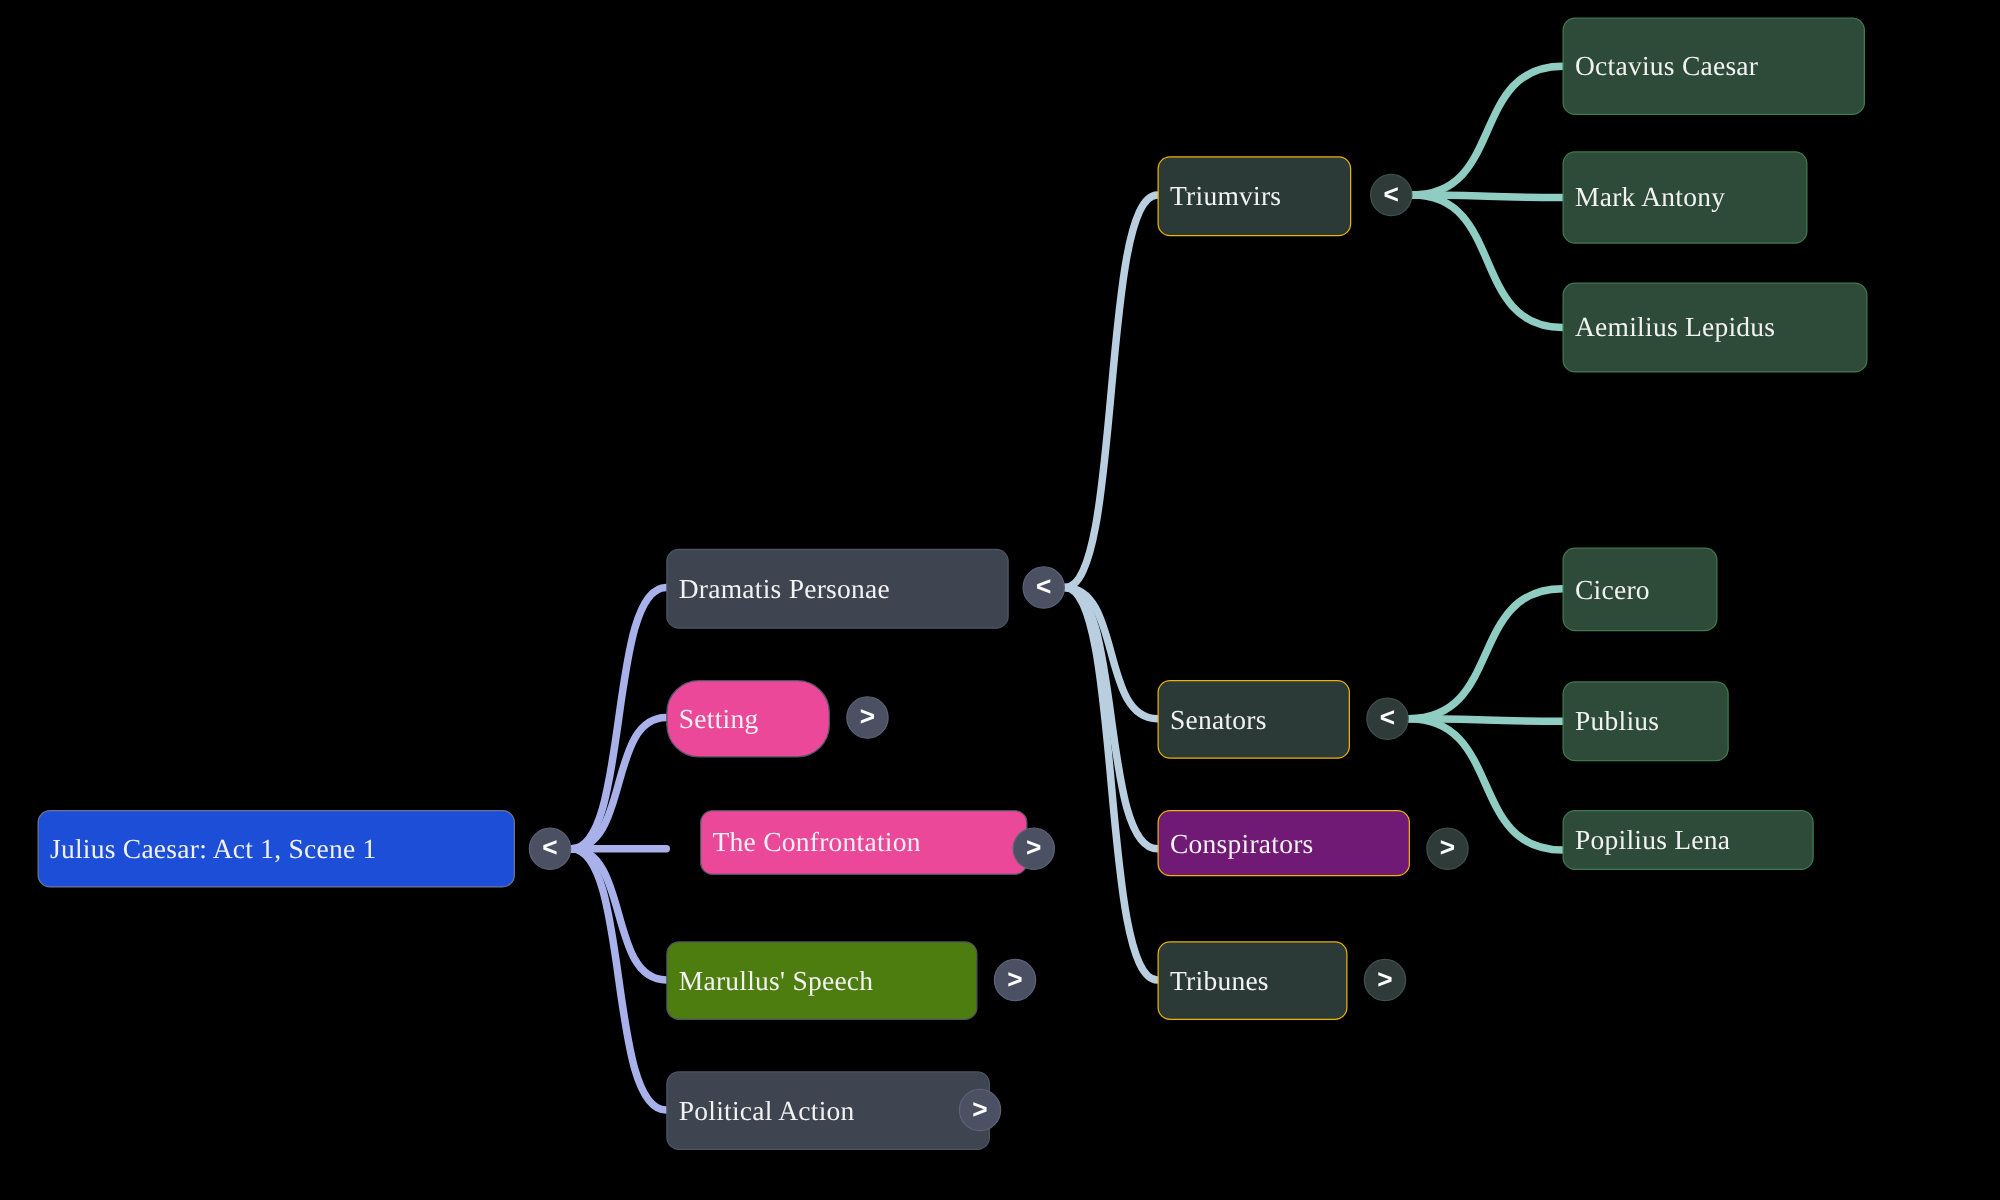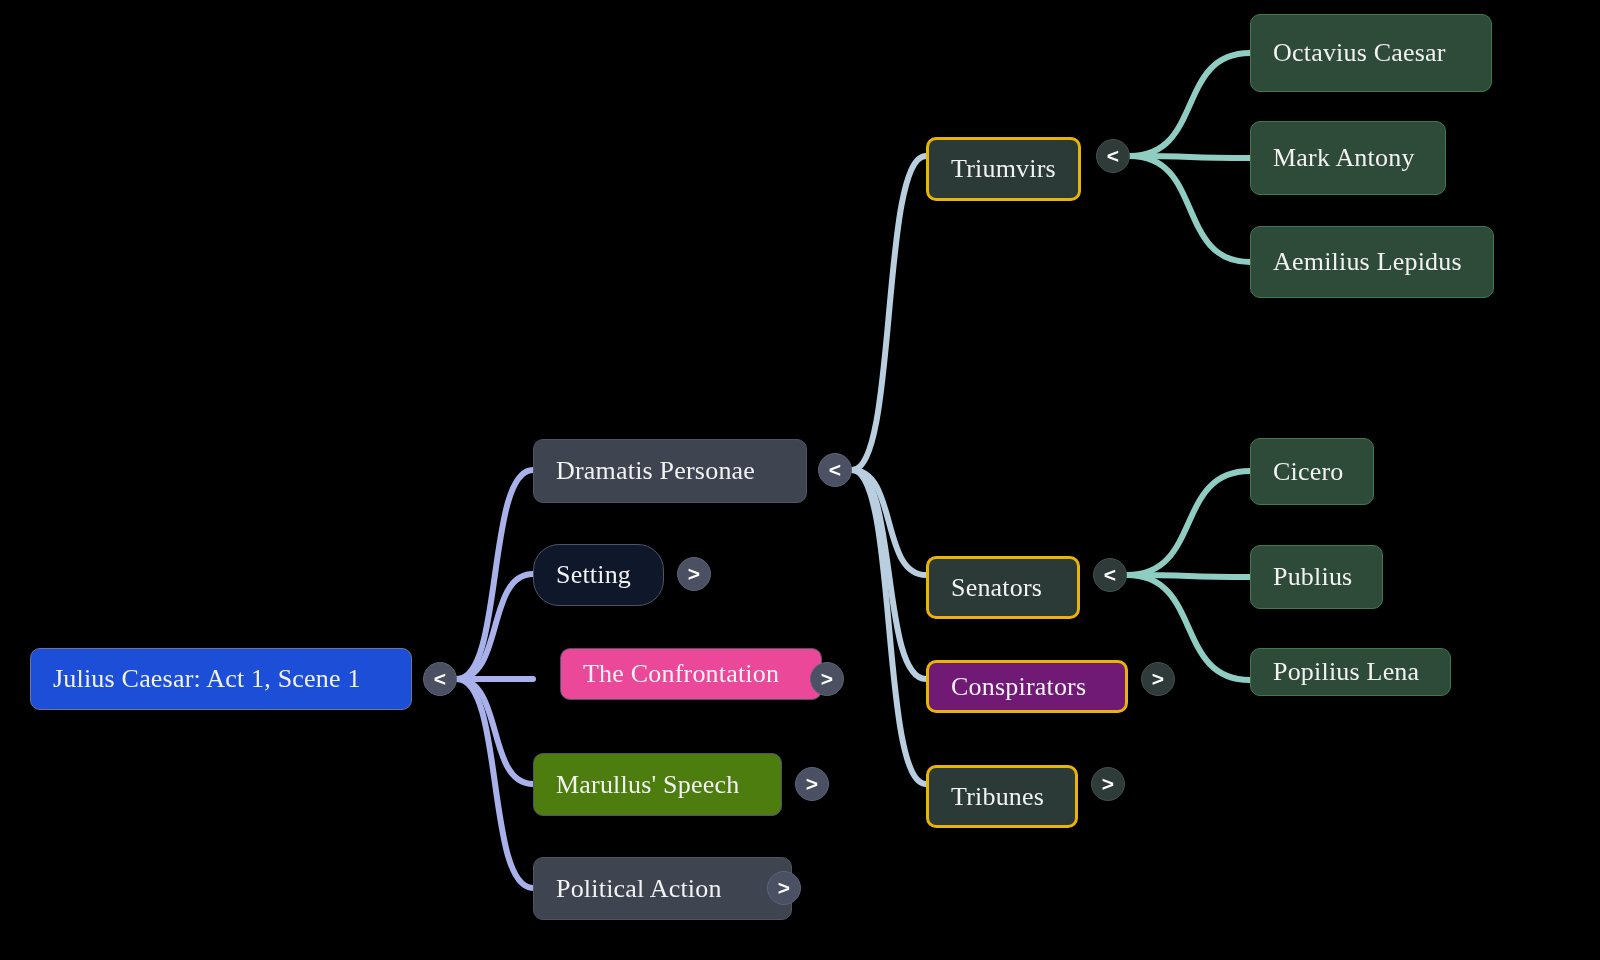--- a/index.html
+++ b/index.html
@@ -23,38 +23,37 @@
     height: 960px;
     pointer-events: none;
   }
   .node {
     position: absolute;
     box-sizing: border-box;
     display: flex;
     align-items: center;
     border-radius: 10px;
     color: #f2f2f2;
-    font-size: 26px;
+    font-size: 22px;
     line-height: 1;
-    padding: 0 22px;
+    padding: 0 9px;
     white-space: nowrap;
     letter-spacing: 0.2px;
   }
   .node-root {
     background: #555a74;
     border: 1px solid #6f7490;
   }
   .node-l2 {
     background: #3e4450;
     border: 1px solid #4d5464;
   }
   .node-l3 {
     background: #2c3a37;
-    border: 3px solid #eab308;
-    margin-top: 12px;
+    border: 1px solid #eab308;
   }
   .node-leaf {
     background: #2e4a38;
     border: 1px solid #3f7a4e;
   }
   .toggle {
     position: absolute;
     width: 34px;
     height: 34px;
     border-radius: 50%;
@@ -100,21 +99,21 @@
     </svg>
   <div id="nodes-layer">
       <div class="node node-root" style="left: 30px; top: 648px; width: 382px; height: 62px; background: #1d4ed8;">
         <span>Julius Caesar: Act 1, Scene 1</span>
       </div>
       <div class="toggle toggle-blue" style="left: 423px; top: 662px;">&lt;</div>
       <div class="node node-l2" style="left: 533px; top: 439px; width: 274px; height: 64px; background: rgb(62, 68, 80);">
         <span>Dramatis Personae</span>
       </div>
       <div class="toggle toggle-blue" style="left: 818px; top: 453px;">&lt;</div>
-      <div class="node node-l2" style="left: 533px; top: 544px; width: 131px; height: 62px; background: #0f172a; border-radius: 26px;">
+      <div class="node node-l2" style="left: 533px; top: 544px; width: 131px; height: 62px; background: #ec4899; border-radius: 26px;">
         <span>Setting</span>
       </div>
       <div class="toggle toggle-blue" style="left: 677px; top: 557px;">&gt;</div>
       <div class="node node-l2" style="left: 560px; top: 648px; width: 262px; height: 52px; background: #ec4899;">
         <span>The Confrontation</span>
       </div>
       <div class="toggle toggle-blue" style="left: 810px; top: 662px;">&gt;</div>
       <div class="node node-l2" style="left: 533px; top: 753px; width: 249px; height: 63px; background: #4d7c0f;">
         <span>Marullus' Speech</span>
       </div>

